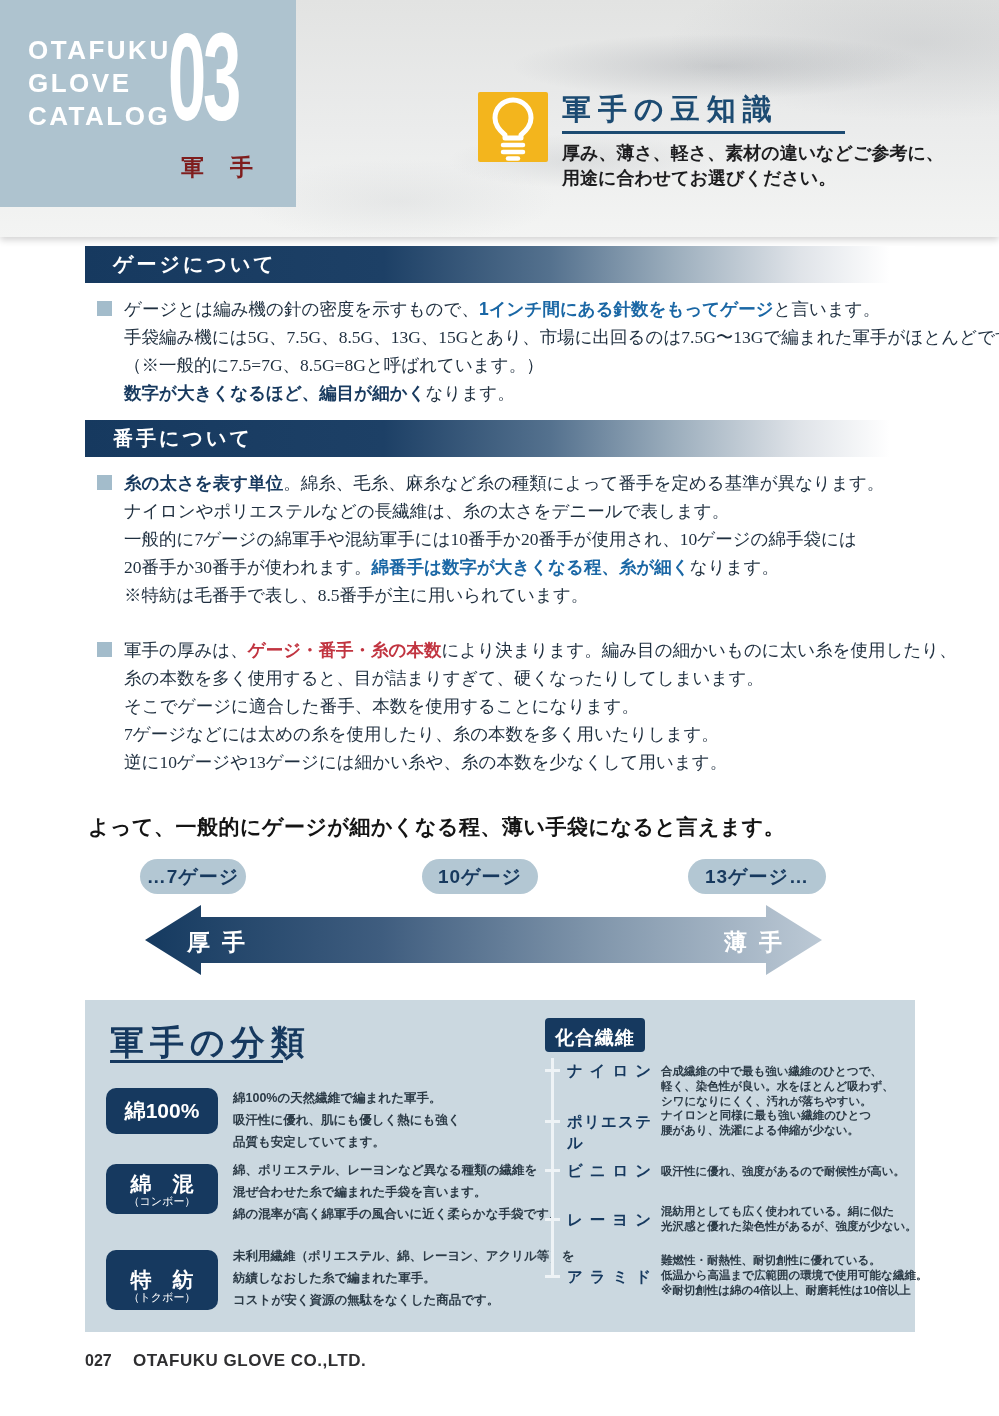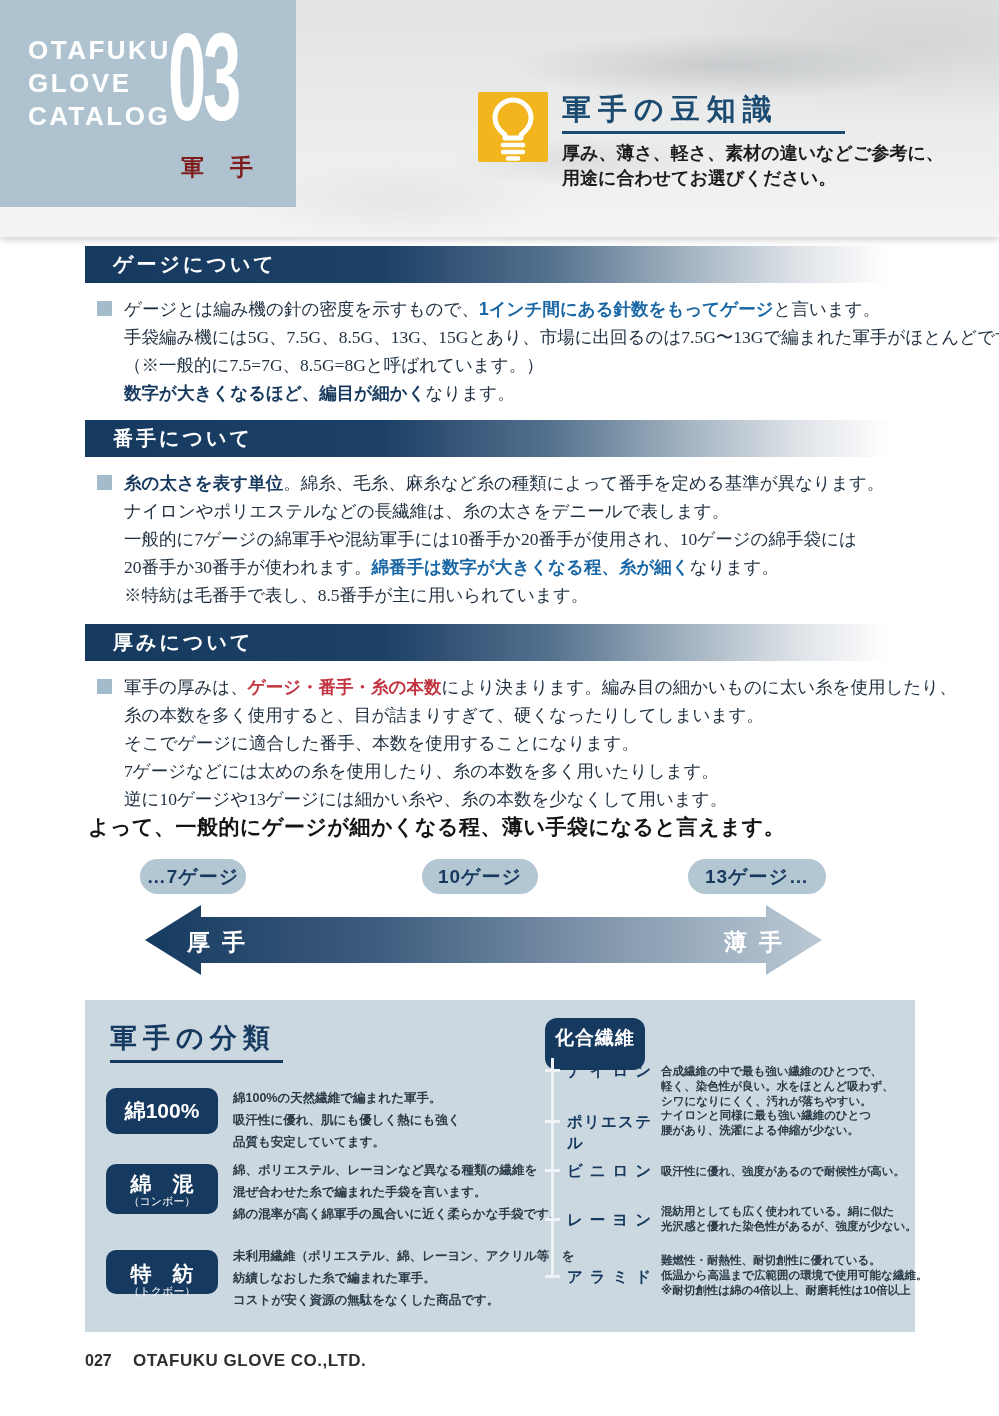--- a/index.html
+++ b/index.html
@@ -61,39 +61,39 @@
   .pill.p2{left:422px;width:116px;}
   .pill.p3{left:688px;width:138px;}
   .arrow-wrap{position:absolute;left:145px;top:903px;width:677px;height:74px;}
   .arrow-label{position:absolute;top:24px;color:#fff;font-size:23px;font-weight:bold;
     letter-spacing:12px;white-space:nowrap;}
   .arrow-label.left{left:42px;}
   .arrow-label.right{right:28px;}
 
   
   .panel{position:absolute;left:85px;top:1000px;width:830px;height:332px;background:#cbd8e0;}
-  .panel-title{position:absolute;left:25px;top:20px;color:#16395f;font-size:27px;
+  .panel-title{position:absolute;left:25px;top:20px;color:#16395f;font-size:34px;
     font-weight:bold;letter-spacing:6px;}
   .panel-underline{position:absolute;left:25px;top:60px;width:173px;height:3px;background:#16395f;}
   .cbadge{position:absolute;left:21px;width:112px;background:#16395f;border-radius:10px;
     color:#fff;text-align:center;}
   .cbadge .main{font-size:21px;font-weight:bold;line-height:1.1;}
   .cbadge .sub{font-size:11px;line-height:1.2;}
   .cbadge.b1{top:88px;height:46px;}
   .cbadge.b1 .main{line-height:46px;}
   .cbadge.b2{top:164px;height:50px;padding-top:8px;box-sizing:border-box;}
-  .cbadge.b3{top:250px;height:44px;padding-top:12px;box-sizing:border-box;}
+  .cbadge.b3{top:250px;height:60px;padding-top:18px;box-sizing:border-box;}
   .cdesc{position:absolute;left:148px;font-size:12.5px;line-height:22px;color:#2c3b47;
     font-weight:bold;white-space:nowrap;}
   .cdesc.d1{top:87px;}
   .cdesc.d2{top:159px;}
   .cdesc.d3{top:245px;}
 
-  .fbadge{position:absolute;left:460px;top:18px;width:100px;height:52px;background:#16395f;
-    border-radius:12px;color:#fff;font-size:19px;font-weight:bold;text-align:center;
+  .fbadge{position:absolute;left:460px;top:18px;width:100px;height:34px;background:#16395f;
+    border-radius:4px;color:#fff;font-size:19px;font-weight:bold;text-align:center;
     line-height:40px;letter-spacing:1px;}
   .tree-v{position:absolute;left:466px;top:58px;width:3px;height:220px;background:#eef3f6;}
   .tree-stub{position:absolute;left:460px;width:15px;height:3px;background:#eef3f6;}
   .fiber-label{position:absolute;left:482px;width:84px;color:#16395f;font-size:15.5px;
     font-weight:bold;text-align:justify;text-align-last:justify;}
   .fiber-desc{position:absolute;left:576px;font-size:11.5px;line-height:15px;color:#2c3b47;
     font-weight:bold;white-space:nowrap;}
 
   
   .footer-page{position:absolute;left:85px;top:1352px;font-size:16px;font-weight:bold;color:#2f2f31;}
@@ -165,21 +165,20 @@
       <div class="bodyline cont">
         <span class="seg">20番手か30番手が使われます。</span><span class="seg gblue">綿番手は数字が大きくなる程、糸が細く</span><span class="seg">なります。</span>
       </div>
       <div class="bodyline cont">
         <span class="seg">※特紡は毛番手で表し、8.5番手が主に用いられています。</span>
       </div>
     </div>
   </div>
 
   <div class="section" style="top:624px">
-    <div class="sec-bar">厚みについて</div>
     <div class="sec-body">
       <div class="bodyline">
         <span class="bullet"></span><span class="seg">軍手の厚みは、</span><span class="seg gred">ゲージ・番手・糸の本数</span><span class="seg">により決まります。編み目の細かいものに太い糸を使用したり、</span>
       </div>
       <div class="bodyline cont">
         <span class="seg">糸の本数を多く使用すると、目が詰まりすぎて、硬くなったりしてしまいます。</span>
       </div>
       <div class="bodyline cont">
         <span class="seg">そこでゲージに適合した番手、本数を使用することになります。</span>
       </div>

